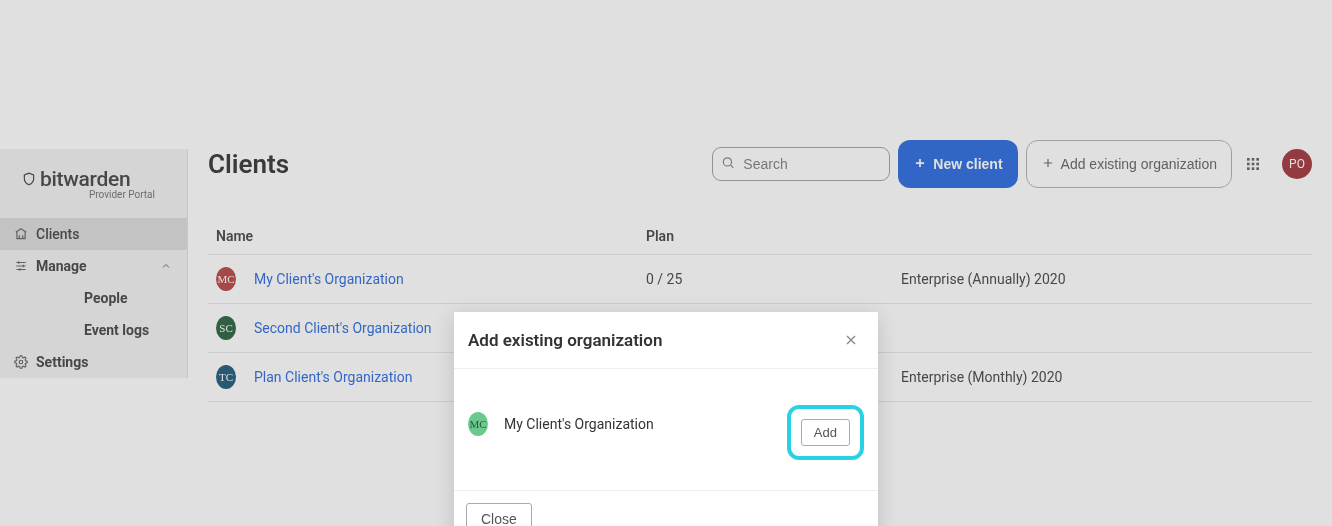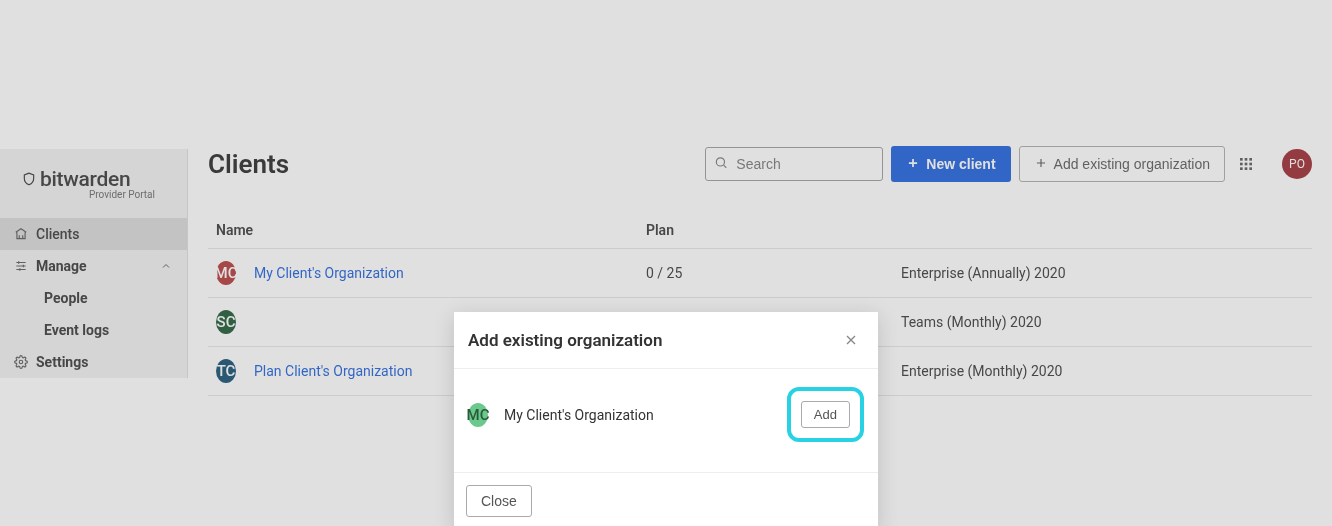--- a/index.html
+++ b/index.html
@@ -66,20 +66,21 @@
       cursor: pointer;
       gap: 8px;
       font-weight: bold;
     }
     .nav-item.active {
       background: #d9d9d9;
       font-weight: 500;
     }
     .nav-item.sub {
       padding-left: 44px;
+      margin-left: 40px;
     }
     .nav-icon {
       width: 14px;
       height: 14px;
       display: inline-flex;
       align-items: center;
       justify-content: center;
       color: #555;
     }
     .chevron {
@@ -104,38 +105,38 @@
     }
     .search-box {
       position: relative;
       width: 178px;
     }
     .search-box input {
       width: 100%;
       height: 34px;
       padding: 4px 10px 4px 30px;
       border: 1px solid #999;
-      border-radius: 3px;
+      border-radius: 9px;
       font-size: 14px;
       background: #fff;
     }
     .search-box .search-icon {
       position: absolute;
       left: 9px;
       top: 50%;
       transform: translateY(-50%);
       color: #777;
     }
     .btn {
-      height: 36px;
+      height: 48px;
       display: inline-flex;
       align-items: center;
       gap: 6px;
       padding: 0 14px;
-      border-radius: 3px;
+      border-radius: 12px;
       font-size: 14px;
       cursor: pointer;
       border: 1px solid transparent;
       background: #fff;
     }
     .btn.primary {
       background: #175DDC;
       color: #fff;
       font-weight: 600;
     }
@@ -154,21 +155,21 @@
     }
     .avatar {
       width: 30px; height: 30px;
       border-radius: 50%;
       background: #98232B;
       color: #fff;
       font-size: 12px;
       display: inline-flex;
       align-items: center;
       justify-content: center;
-      margin-left: 19px;
+      margin-left: 12px;
       cursor: pointer;
     }
     
     .table {
       margin-top: 30px;
       width: 100%;
     }
     .thead, .trow {
       display: grid;
       grid-template-columns: 430px 255px 1fr;
@@ -186,26 +187,27 @@
       font-size: 14px;
     }
     .name-cell {
       display: flex;
       align-items: center;
       gap: 18px;
     }
     .org-avatar {
       width: 20px; height: 24px;
       border-radius: 50%;
-      font-size: 15px;
+      font-size: 11px;
       font-weight: 500;
       display: flex;
       align-items: center;
       justify-content: center;
       color: #fff;
+      font-family: Liberation Serif, serif;
     }
     .org-link {
       color: #175DDC;
       cursor: pointer;
     }
     
     .modal {
       position: absolute;
       left: 454px;
       top: 312px;
@@ -244,20 +246,21 @@
     .modal-org-name {
       font-size: 14px;
       color: #333;
     }
     .add-btn-wrap {
       margin-left: auto;
       position: relative;
       padding: 10px;
       border: 4px solid #28D2E4;
       border-radius: 12px;
+      margin-top: 18px;
     }
     .add-btn {
       padding: 5px 12px;
       border: 1px solid #aaa;
       border-radius: 3px;
       background: #fff;
       font-size: 13px;
       color: #555;
       cursor: pointer;
     }
@@ -386,23 +389,23 @@
     <div class="name-cell">
       <span class="org-avatar" style="background:#B23434">MC</span>
       <span class="org-link">My Client's Organization</span>
     </div>
     <div>0 / 25</div>
     <div>Enterprise (Annually) 2020</div>
           </div>
           <div class="trow">
     <div class="name-cell">
       <span class="org-avatar" style="background:#14532d">SC</span>
+      <span class="org-link">Second Client's Organization</span>
     </div>
     <div>0 / 15</div>
-    <div>Teams (Monthly) 2020</div>
           </div>
           <div class="trow">
     <div class="name-cell">
       <span class="org-avatar" style="background:#0c4a6e">TC</span>
       <span class="org-link">Plan Client's Organization</span>
     </div>
     <div>0 / 10</div>
     <div>Enterprise (Monthly) 2020</div>
           </div>
         </div>

